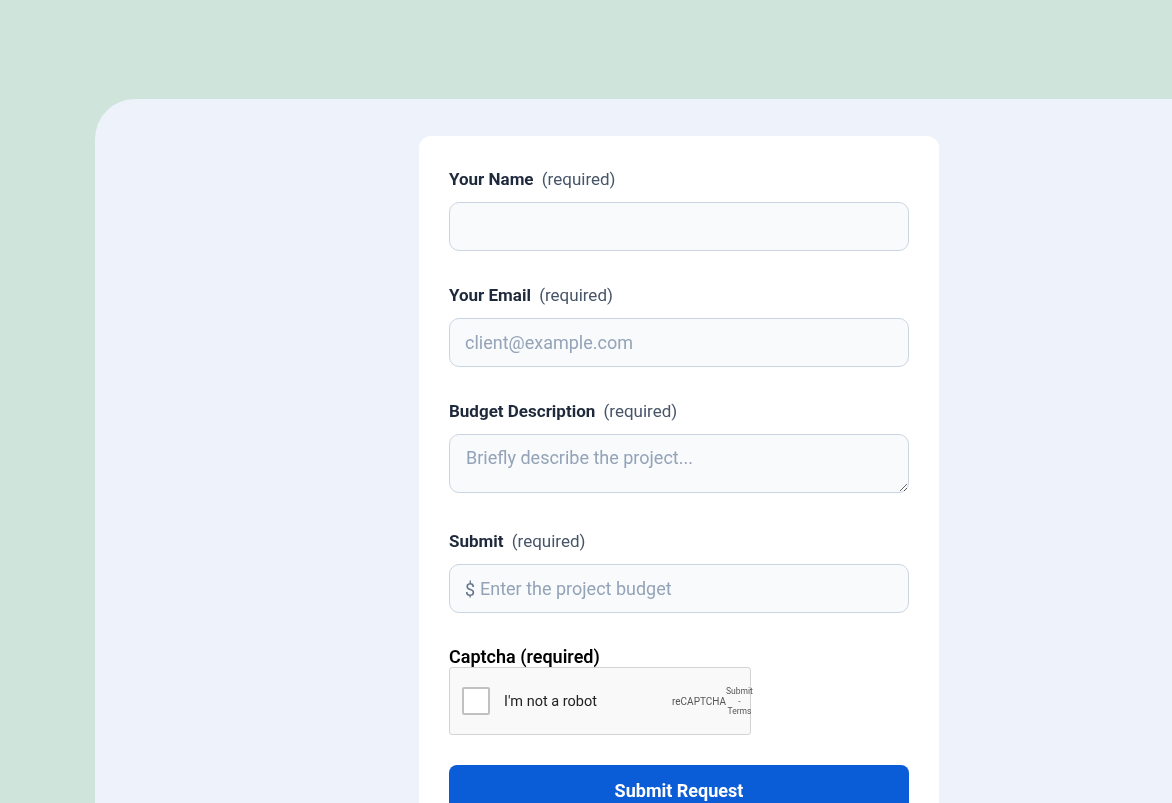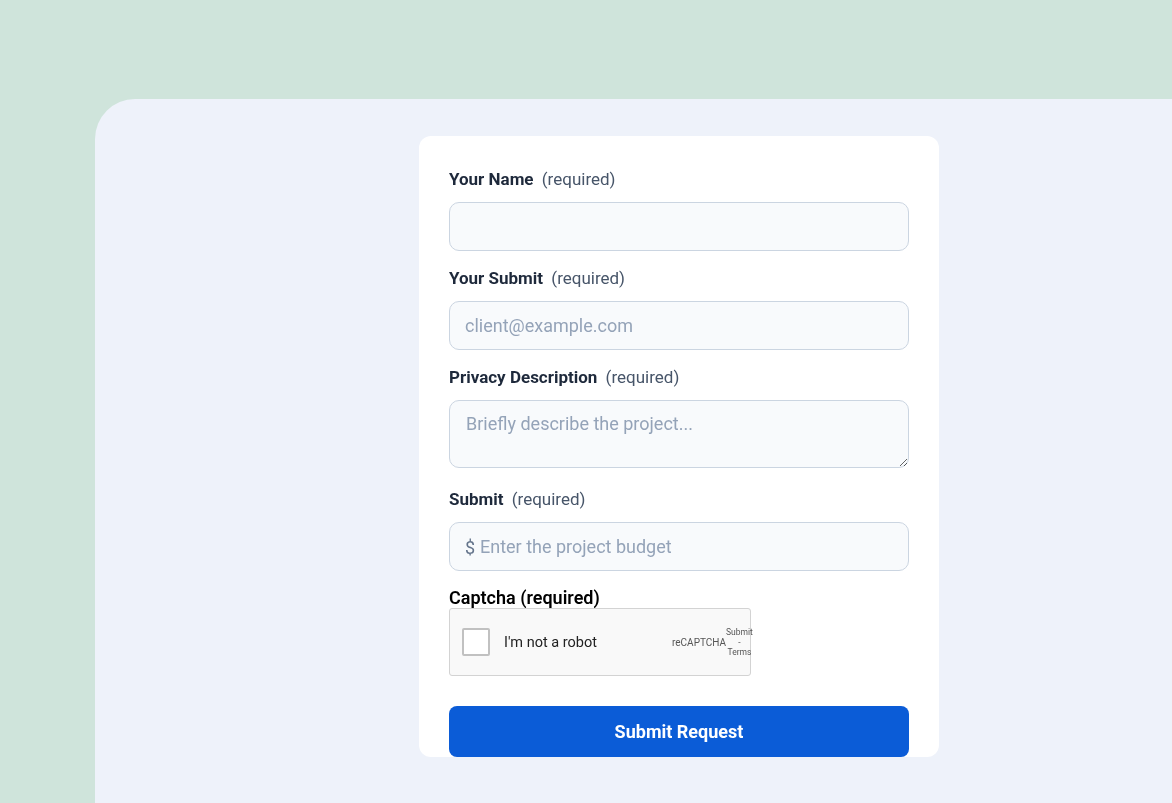--- a/index.html
+++ b/index.html
@@ -27,21 +27,21 @@
     .form-card {
       position: absolute;
       top: 136px;
       left: 419px;
       width: 520px;
       background: #ffffff;
       border-radius: 12px;
       padding: 32px 30px 0 30px;
     }
     .field-group {
-      margin-bottom: 16px;
+      margin-bottom: 33px;
     }
     .field-label-row {
       margin-bottom: 12px;
       font-size: 17px;
       line-height: 1.3;
     }
     .field-label {
       font-weight: 700;
       color: #1e293b;
     }
@@ -64,21 +64,21 @@
     }
     .text-input {
       height: 49px;
       padding-left: 15px;
     }
     .text-input::placeholder,
     .textarea-input::placeholder {
       color: #94a3b8;
     }
     .textarea-input {
-      height: 68px;
+      height: 59px;
       resize: both;
     }
     .input-with-icon {
       position: relative;
     }
     .input-icon {
       position: absolute;
       left: 16px;
       top: 50%;
       transform: translateY(-50%);
@@ -168,29 +168,29 @@
   <div class="field-group">
     <div class="field-label-row">
       <span class="field-label">Your Name</span>
       <span class="field-required">(required)</span>
     </div>
     <input type="text" class="text-input" placeholder="" style="">
   </div>
 
   <div class="field-group">
     <div class="field-label-row">
-      <span class="field-label">Your Submit</span>
+      <span class="field-label">Your Email</span>
       <span class="field-required">(required)</span>
     </div>
     <input type="email" class="text-input" placeholder="client@example.com" style="">
   </div>
 
   <div class="field-group">
     <div class="field-label-row">
-      <span class="field-label">Privacy Description</span>
+      <span class="field-label">Budget Description</span>
       <span class="field-required">(required)</span>
     </div>
     <textarea class="textarea-input" placeholder="Briefly describe the project..." style=""></textarea>
   </div>
 
   <div class="field-group">
     <div class="field-label-row">
       <span class="field-label">Submit</span>
       <span class="field-required">(required)</span>
     </div>

